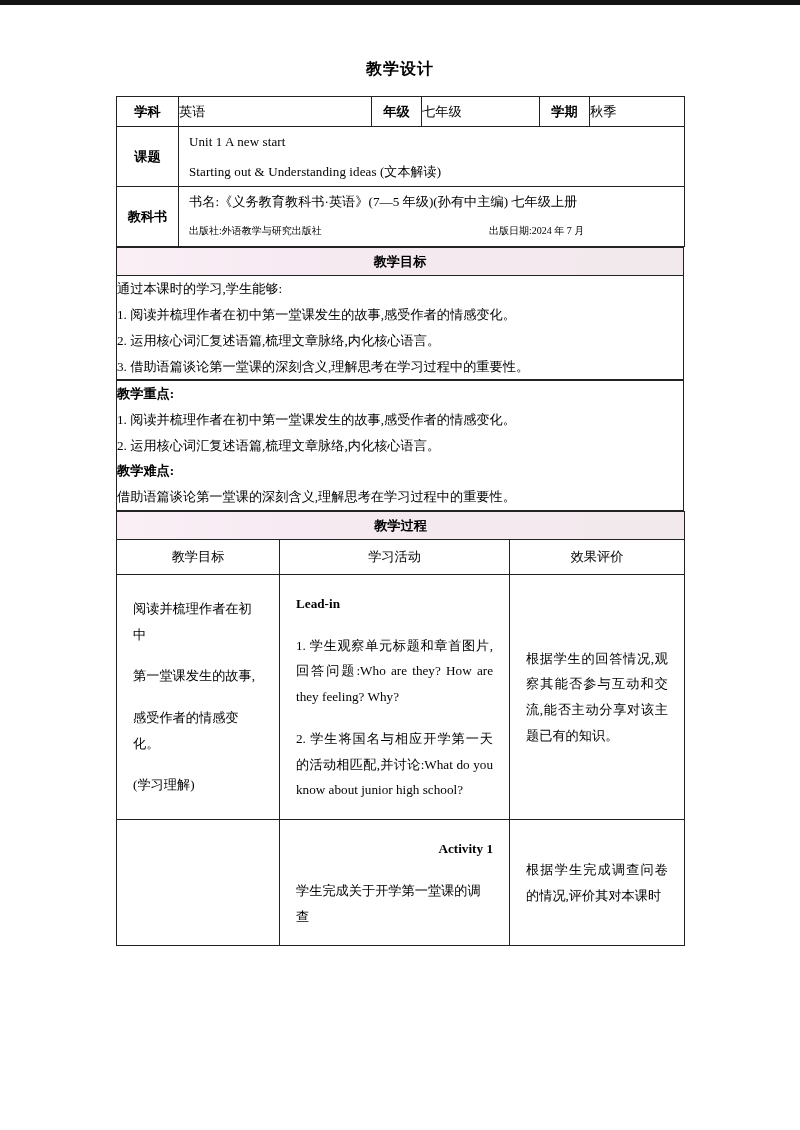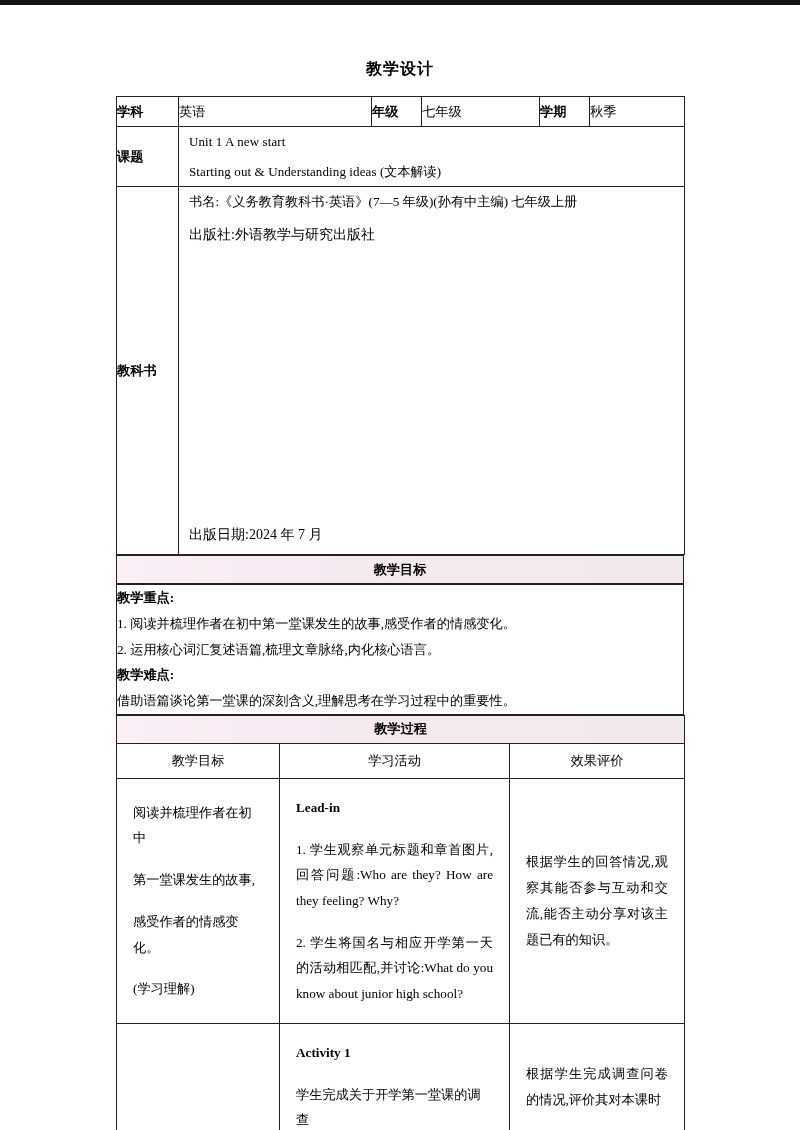--- a/index.html
+++ b/index.html
@@ -69,20 +69,21 @@
   }
   .band-pink {
     background: linear-gradient(90deg, #fbeff6 0%, #f7eaf2 30%, #f4e9ef 60%, #f1e9ec 100%);
     text-align: center;
     font-weight: bold;
     font-size: 13.5px;
     height: 27px;
   }
 
   .cell-label {
+    text-align: center;
     font-weight: bold;
     font-size: 13.5px;
     padding: 3px 2px;
   }
   .cell-val {
     padding: 4px 0 4px 10px;
     font-size: 13.2px;
   }
 
   .row-ht { height: 30px; }
@@ -94,22 +95,21 @@
     line-height: 1.5;
   }
   .stack-line.en {
     font-size: 13px;
     letter-spacing: 0.1px;
   }
 
   .pub-row {
     display: flex;
     padding: 4px 10px 6px 10px;
-    font-size: 14px;
-    flex-direction: column;
+    font-size: 10px;
   }
   .pub-row .left { flex: 0 0 300px; }
   .pub-row .right { flex: 1; }
 
   .body-cell {
     padding: 8px 10px 10px 10px;
     line-height: 2.15;
     font-size: 13.2px;
   }
   .body-cell p { margin: 0; }
@@ -122,21 +122,21 @@
     font-weight: normal;
   }
 
   .proc-cell {
     vertical-align: top;
     padding: 7px 9px 9px 9px;
     line-height: 2.2;
     font-size: 13.2px;
   }
   .proc-cell p { margin: 16px; }
-  .proc-cell p.bold { font-weight: bold; }
+  .proc-cell p.bold { font-weight: bold; text-align: right; }
   .proc-cell.just { text-align: justify; text-align-last: left; }
 </style>
 </head>
 <body>
 
 <div class="top-band"></div>
 
 <div class="page">
 
   <div class="doc-title">教学设计</div>
@@ -179,20 +179,28 @@
         </td>
       </tr>
     </tbody>
       </table>
 
     <table class="grid">
       <tbody>
           <tr>
         <td class="band-pink">教学目标</td>
       </tr>
+      <tr>
+        <td class="body-cell">
+          <p>通过本课时的学习,学生能够:</p>
+          <p>1. 阅读并梳理作者在初中第一堂课发生的故事,感受作者的情感变化。</p>
+          <p>2. 运用核心词汇复述语篇,梳理文章脉络,内化核心语言。</p>
+          <p>3. 借助语篇谈论第一堂课的深刻含义,理解思考在学习过程中的重要性。</p>
+        </td>
+      </tr>
     </tbody>
       </table>
 
     <table class="grid">
       <tbody>
       <tr>
         <td class="body-cell">
           <p class="bold">教学重点:</p>
           <p>1. 阅读并梳理作者在初中第一堂课发生的故事,感受作者的情感变化。</p>
           <p>2. 运用核心词汇复述语篇,梳理文章脉络,内化核心语言。</p>

